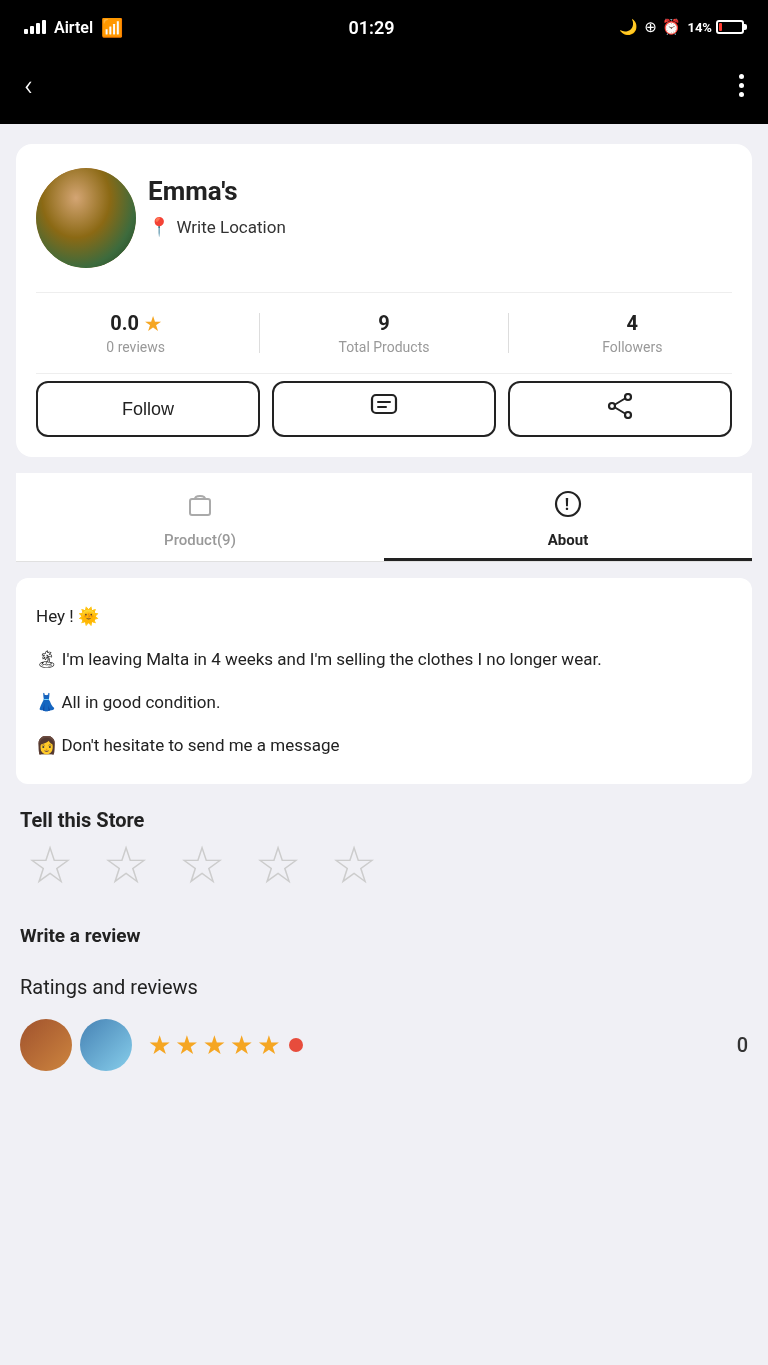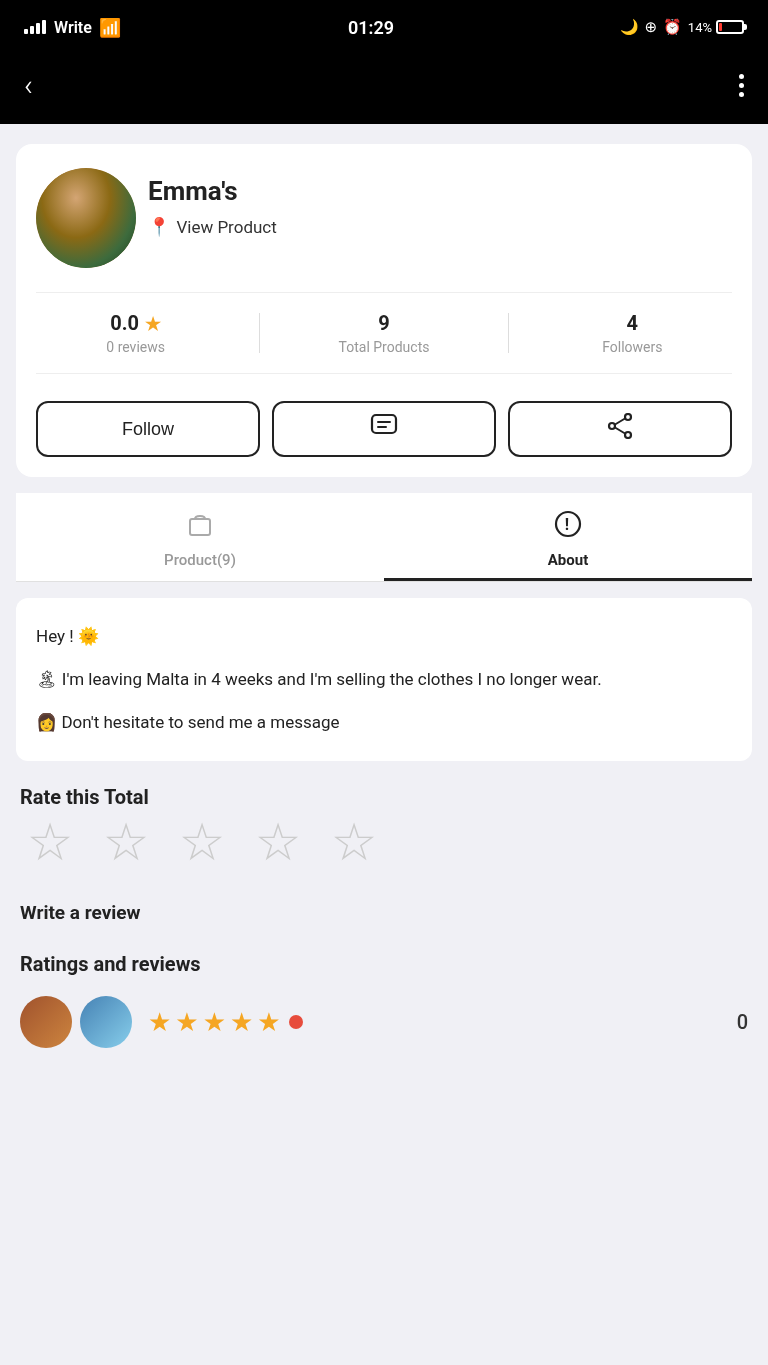--- a/index.html
+++ b/index.html
@@ -69,21 +69,21 @@
       height: 6px;
       background: #fff;
       border-radius: 0 2px 2px 0;
     }
     .battery-fill {
       height: 100%;
       width: 14%;
       background: #ff3b30;
       border-radius: 1px;
     }
-    .battery-percent { font-size: 13px; font-weight: 400; }
+    .battery-percent { font-size: 13px; font-weight: 700; }
 
     
     .nav-bar {
       background: #000;
       display: flex;
       align-items: center;
       justify-content: space-between;
       padding: 14px 24px 20px;
       height: 72px;
     }
@@ -176,21 +176,21 @@
     }
 
     
     .stats-row {
       display: flex;
       align-items: center;
       justify-content: space-around;
       border-top: 1px solid #eee;
       border-bottom: 1px solid #eee;
       padding: 18px 0;
-      margin-bottom: 27px;
+      margin-bottom: 7px;
       gap: 24px;
     }
     .stat-item {
       text-align: center;
       flex: 1;
     }
     .stat-divider {
       width: 1px;
       height: 40px;
       background: #ddd;
@@ -342,21 +342,21 @@
       margin-bottom: 28px;
       padding: 0 4px;
     }
 
     
     .ratings-section {
       padding: 0 4px;
     }
     .ratings-title {
       font-size: 20px;
-      font-weight: 700;
+      font-weight: 400;
       color: #222;
       margin-bottom: 20px;
     }
     .rating-row {
       display: flex;
       align-items: center;
       gap: 16px;
       padding-bottom: 16px;
     }
     .reviewer-avatars {
@@ -402,21 +402,21 @@
 <body>
 
 <div class="status-bar">
   <div class="status-left">
     <div class="signal-bars">
       <div class="signal-bar"></div>
       <div class="signal-bar"></div>
       <div class="signal-bar"></div>
       <div class="signal-bar"></div>
     </div>
-    <span class="carrier-name">Write</span>
+    <span class="carrier-name">Airtel</span>
     <span class="wifi-icon">📶</span>
   </div>
   <div class="status-center">01:29</div>
   <div class="status-right">
     <span style="font-size:15px;">🌙</span>
     <span style="font-size:15px;">⊕</span>
     <span style="font-size:15px;">⏰</span>
     <div class="battery-container">
       <span class="battery-percent">14%</span>
       <div class="battery-icon">
@@ -439,21 +439,21 @@
 
   <div class="profile-card">
     <div class="profile-header">
       <div class="avatar-container">
         <div class="avatar-img"></div>
       </div>
       <div class="profile-info">
         <div class="profile-name">Emma's</div>
         <div class="location-row">
           <span class="location-icon">📍</span>
-          <span class="location-text">View Product</span>
+          <span class="location-text">Write Location</span>
         </div>
       </div>
     </div>
 
     <div class="stats-row">
       <div class="stat-item">
         <div class="stat-value">
           <span>0.0</span>
           <span class="star-icon">★</span>
         </div>
@@ -516,26 +516,27 @@
         </svg>
       </span>
       <span class="tab-label">About</span>
     </div>
   </div>
 
   <div class="about-card">
     <div class="about-text">
       <p>Hey ! 🌞</p>
       <p>🏝 I'm leaving Malta in 4 weeks and I'm selling the clothes I no longer wear.</p>
+      <p>👗 All in good condition.</p>
       <p>👩 Don't hesitate to send me a message</p>
     </div>
   </div>
 
   <div class="rate-section">
-    <div class="rate-title">Rate this Total</div>
+    <div class="rate-title">Tell this Store</div>
     <div class="stars-row">
       <div class="star-btn">
         <span class="star-outline">☆</span>
       </div>
       <div class="star-btn">
         <span class="star-outline">☆</span>
       </div>
       <div class="star-btn">
         <span class="star-outline">☆</span>
       </div>

